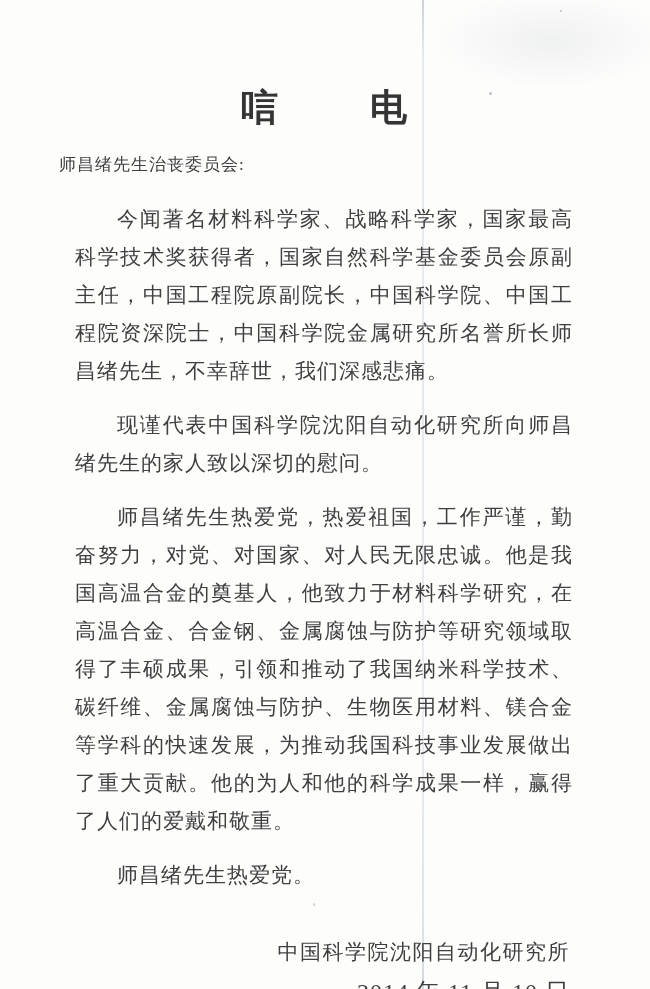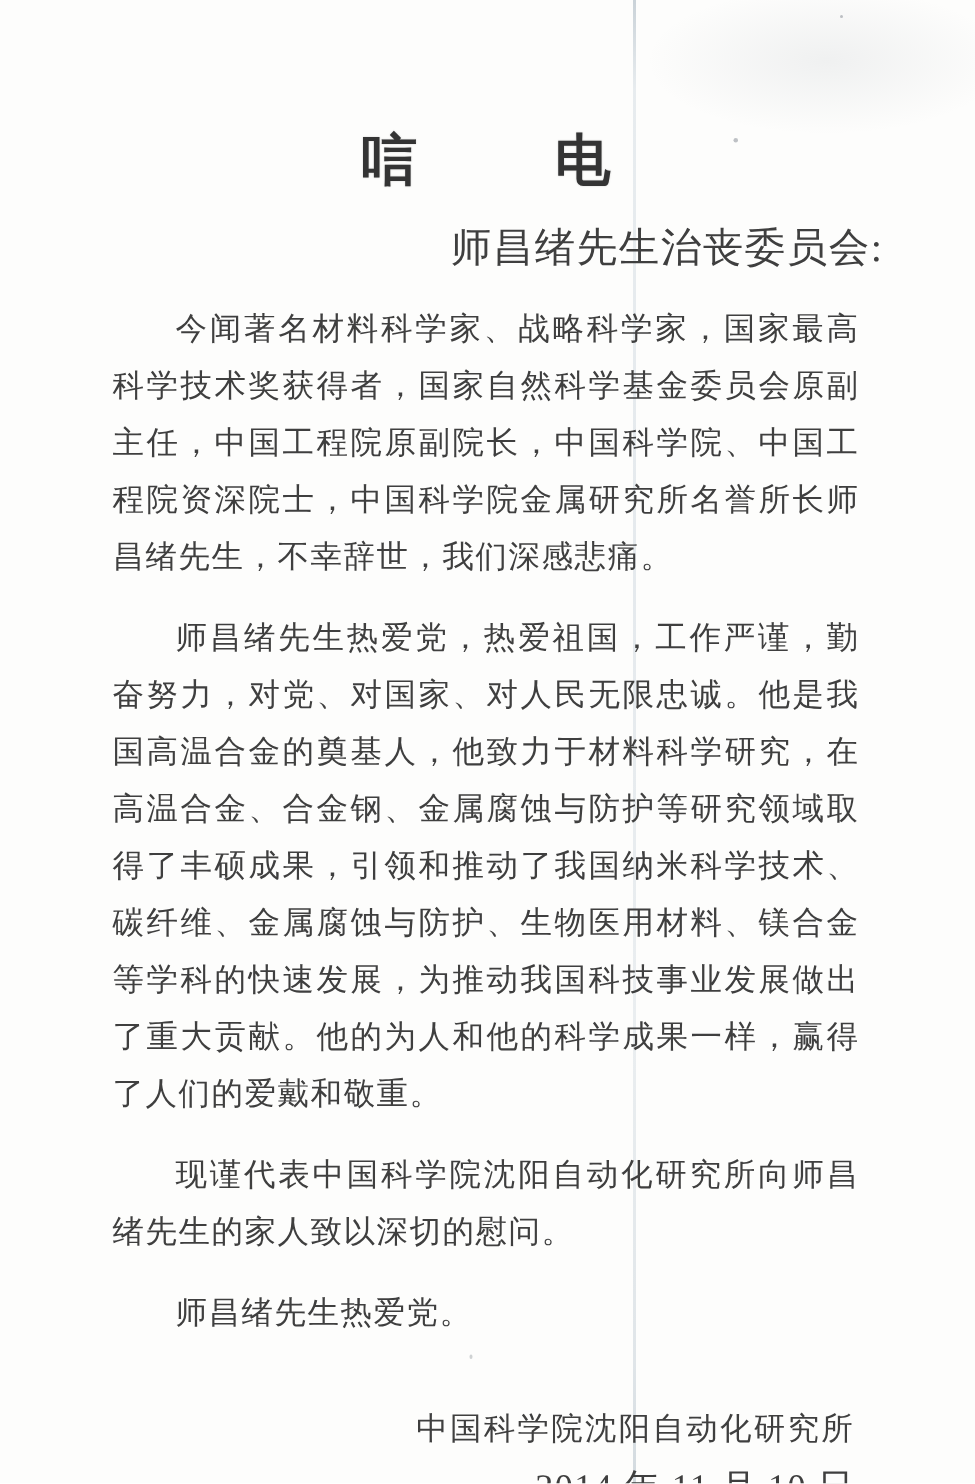--- a/index.html
+++ b/index.html
@@ -60,24 +60,23 @@
     gap: 92px;
     font-size: 37px;
     line-height: 44px;
     height: 44px;
     font-weight: 700;
     color: #343434;
     text-shadow: 0 0 1px rgba(60,60,60,0.35);
   }
   .salutation {
     margin: 16px 0 0 0;
-    font-size: 27px;
+    font-size: 17px;
     line-height: 38px;
     letter-spacing: 1px;
-    text-align: right;
   }
   .para {
     margin: 16px;
     font-size: 21px;
     line-height: 38px;
     text-align: justify;
     text-indent: 2em;
     letter-spacing: 1px;
     word-break: break-all;
   }
@@ -116,23 +115,23 @@
 
     <div class="title">
       <span>唁</span>
       <span>电</span>
     </div>
 
     <p class="salutation">师昌绪先生治丧委员会:</p>
 
     <p class="para">今闻著名材料科学家、战略科学家，国家最高科学技术奖获得者，国家自然科学基金委员会原副主任，中国工程院原副院长，中国科学院、中国工程院资深院士，中国科学院金属研究所名誉所长师昌绪先生，不幸辞世，我们深感悲痛。</p>
 
+    <p class="para">现谨代表中国科学院沈阳自动化研究所向师昌绪先生的家人致以深切的慰问。</p>
+
     <p class="para">师昌绪先生热爱党，热爱祖国，工作严谨，勤奋努力，对党、对国家、对人民无限忠诚。他是我国高温合金的奠基人，他致力于材料科学研究，在高温合金、合金钢、金属腐蚀与防护等研究领域取得了丰硕成果，引领和推动了我国纳米科学技术、碳纤维、金属腐蚀与防护、生物医用材料、镁合金等学科的快速发展，为推动我国科技事业发展做出了重大贡献。他的为人和他的科学成果一样，赢得了人们的爱戴和敬重。</p>
-
-    <p class="para">现谨代表中国科学院沈阳自动化研究所向师昌绪先生的家人致以深切的慰问。</p>
 
     <p class="para">师昌绪先生热爱党。</p>
 
     <div class="signature">
       <p class="org">中国科学院沈阳自动化研究所</p>
       <p class="date">2014 年 11 月 10 日</p>
     </div>
 
   </div>
 </div>

